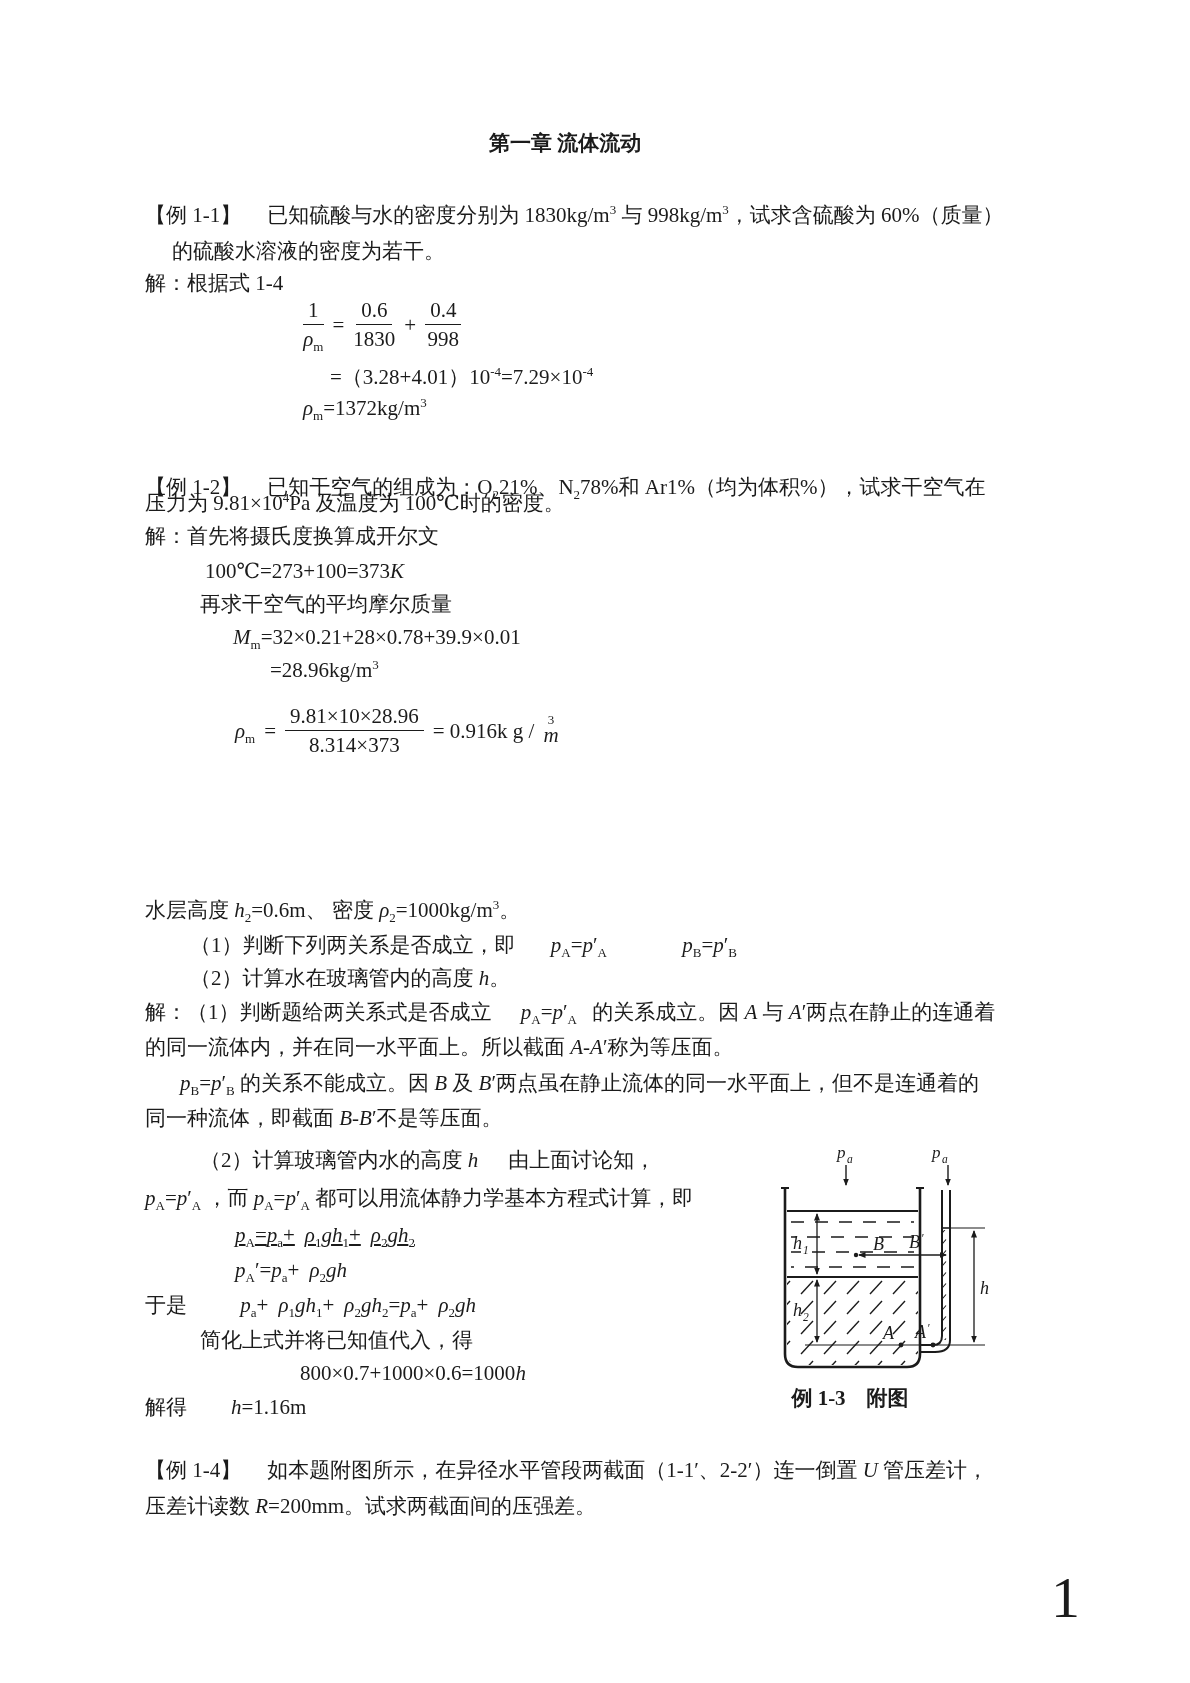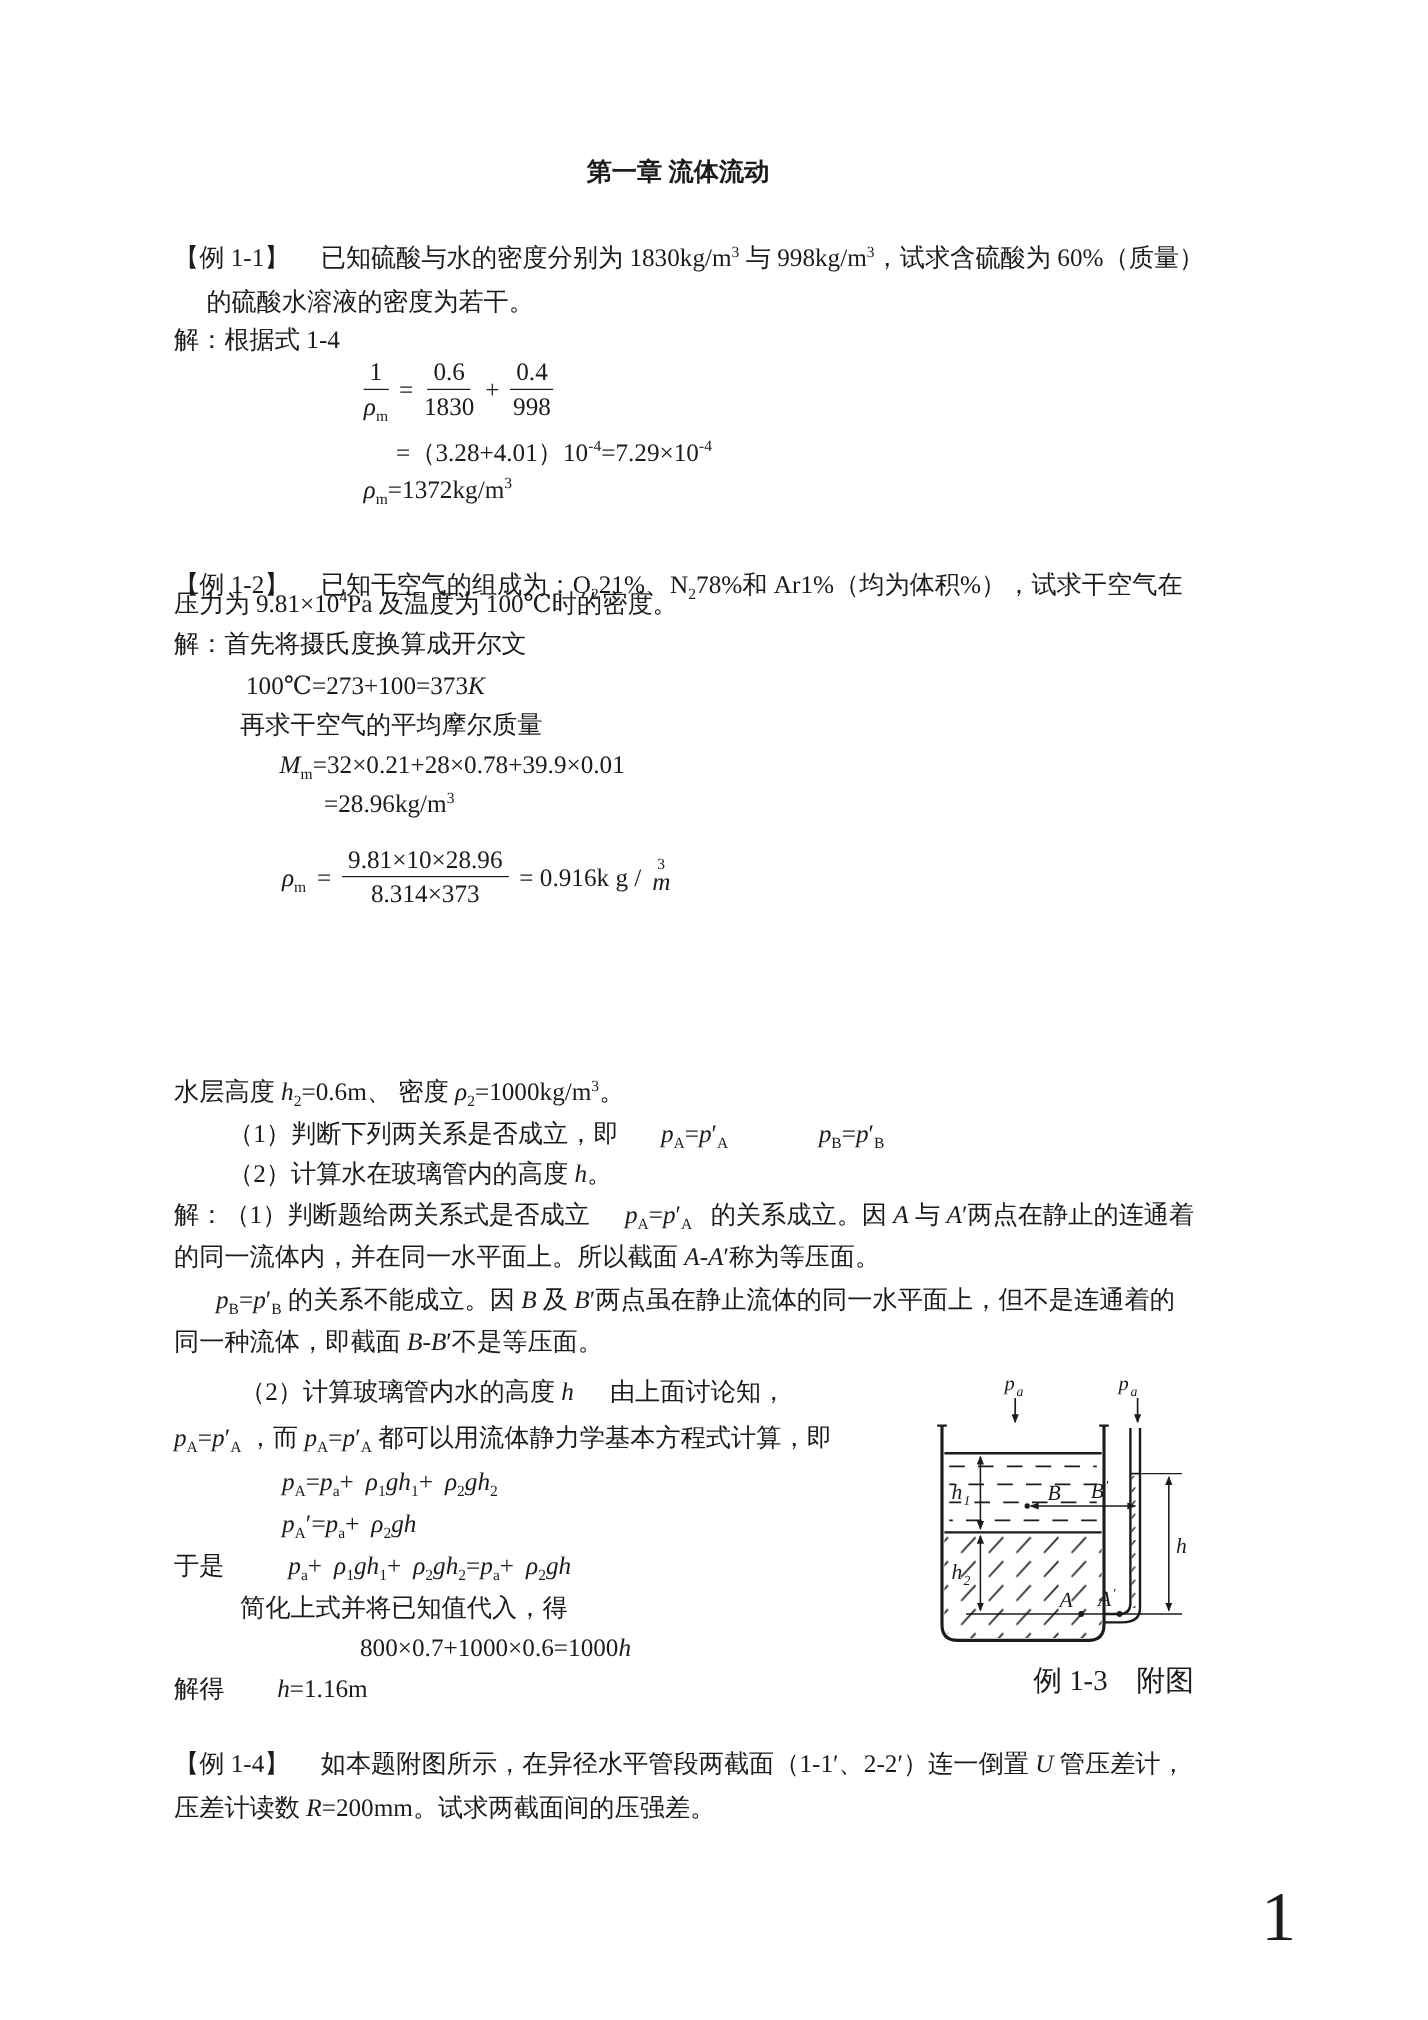--- a/index.html
+++ b/index.html
@@ -13,22 +13,22 @@
   .lbl{margin-right:26px;}
   .eqrow{display:flex;align-items:center;gap:9px;}
   .frac{display:inline-flex;flex-direction:column;align-items:center;line-height:1.25;}
   .num{border-bottom:1.7px solid #1b1b1b;padding:0 5px 1px;text-align:center;}
   .den{padding-top:1px;text-align:center;}
   .mstack{display:inline-flex;flex-direction:column;align-items:center;line-height:1;vertical-align:-2px;}
   .mstack .t3{font-size:13px;line-height:10px;}
   .mrun{white-space:nowrap;}
   .g10{margin-left:10px;}.g24{margin-left:24px;}.g30{margin-left:30px;}
   .g44{margin-left:44px;}.g48{margin-left:48px;}.g70{margin-left:70px;margin-top:20px;}
-  .cap{position:absolute;left:705px;top:1384px;width:290px;text-align:right;
-       font-size:24px;font-weight:normal;}
+  .cap{position:absolute;left:705px;top:1384px;width:290px;text-align:center;
+       font-size:21px;font-weight:bold;}
   .pnum{position:absolute;left:1000px;top:1568px;width:80px;text-align:right;
         font-size:58px;line-height:60px;}
   .figwrap{position:absolute;left:705px;top:1138px;}
   .fi{font:italic 17px "Liberation Serif",serif;fill:#1b1b1b;}
   .fs{font:italic 11.5px "Liberation Serif",serif;fill:#1b1b1b;}
   .fb{font:italic 18px "Liberation Serif",serif;fill:#1b1b1b;}
 </style>
 </head>
 <body>
 
@@ -125,21 +125,21 @@
   </div>
   <div class="ln" style="left:200px;top:1145px;">
     <span>（2）计算玻璃管内水的高度 </span><i>h</i><span class="g30">由上面讨论知，</span>
   </div>
   <div class="ln" style="left:145px;top:1183px;">
     <span class="mrun"><i>p</i><sub>A</sub><span>=</span><i>p</i><span>′</span><sub>A</sub></span>
     <span>，而 </span>
     <span class="mrun"><i>p</i><sub>A</sub><span>=</span><i>p</i><span>′</span><sub>A</sub></span>
     <span> 都可以用流体静力学基本方程式计算，即</span>
   </div>
-  <div class="ln" style="left:235px;top:1220px;">
+  <div class="ln" style="left:235px;top:1220px;text-decoration:underline;">
     <i>p</i><sub>A</sub><span>=</span><i>p</i><sub>a</sub><span>+</span><i class="g10">ρ</i><sub>1</sub><i>g</i><i>h</i><sub>1</sub><span>+</span><i class="g10">ρ</i><sub>2</sub><i>g</i><i>h</i><sub>2</sub>
   </div>
   <div class="ln" style="left:235px;top:1255px;">
     <i>p</i><sub>A</sub><span>′</span><span>=</span><i>p</i><sub>a</sub><span>+</span><i class="g10">ρ</i><sub>2</sub><i>g</i><i>h</i>
   </div>
   <div class="ln" style="left:145px;top:1290px;">
     <span>于是</span>
     <span class="g48"><i>p</i><sub>a</sub><span>+</span><i class="g10">ρ</i><sub>1</sub><i>g</i><i>h</i><sub>1</sub><span>+</span><i class="g10">ρ</i><sub>2</sub><i>g</i><i>h</i><sub>2</sub><span>=</span><i>p</i><sub>a</sub><span>+</span><i class="g10">ρ</i><sub>2</sub><i>g</i><i>h</i></span>
   </div>
   <div class="ln" style="left:200px;top:1325px;">简化上式并将已知值代入，得</div>

